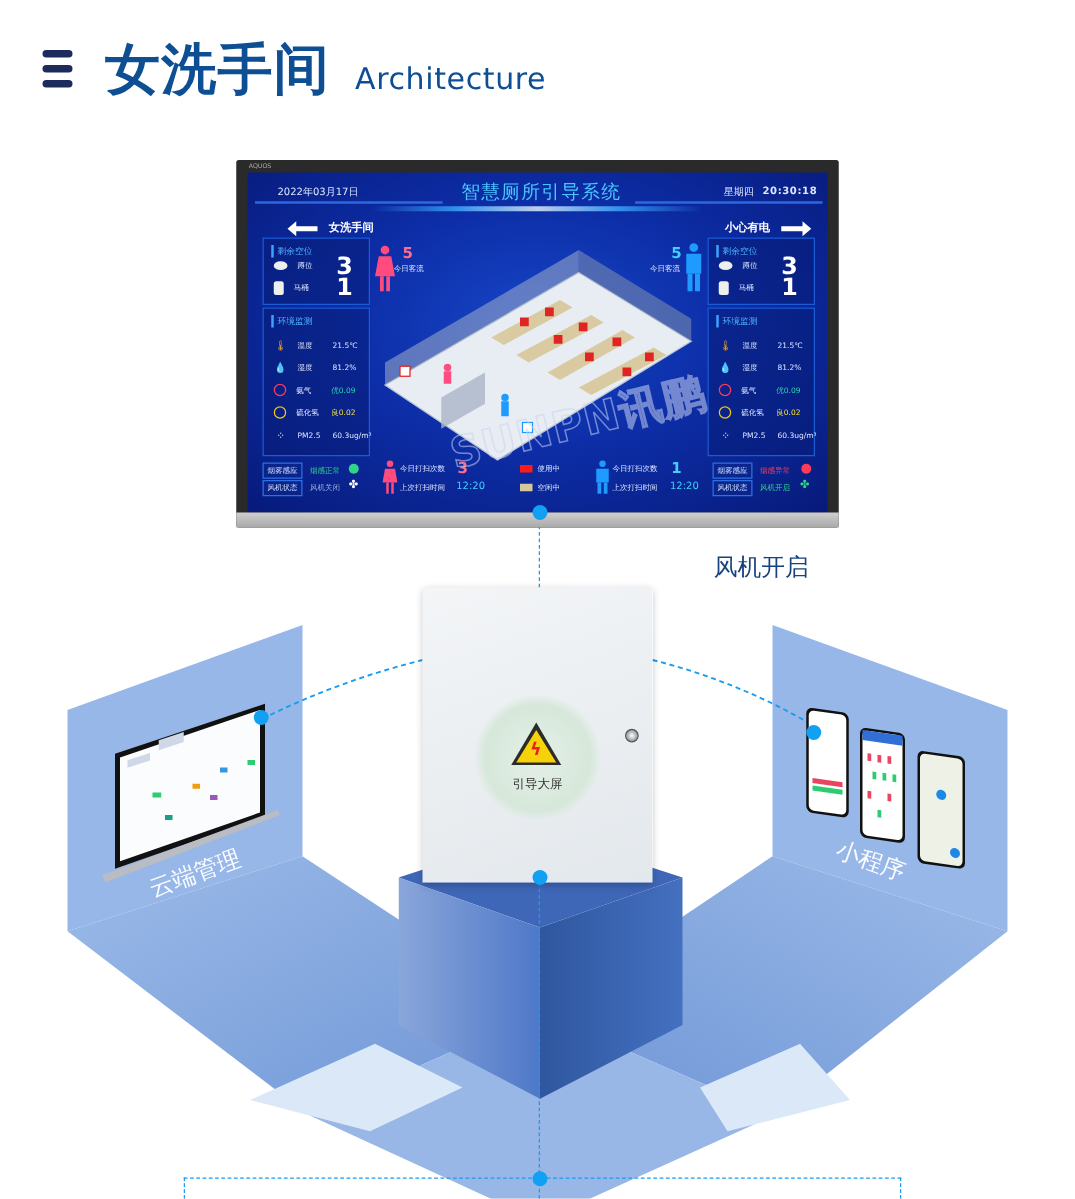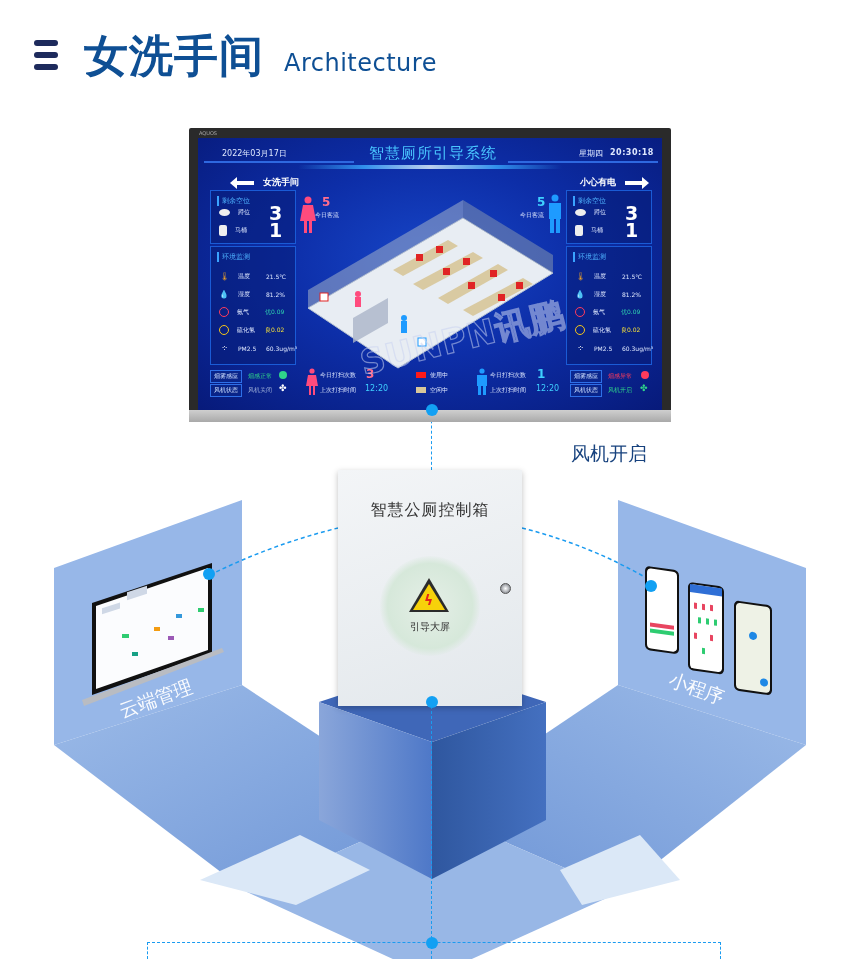--- a/index.html
+++ b/index.html
@@ -351,21 +351,20 @@
     <rect x="94" y="22" width="38" height="90" rx="5" fill="#111"></rect>
       <rect x="96" y="24" width="34" height="86" rx="4" fill="#eef2e6"></rect>
     <circle cx="113" cy="55" r="4" fill="#1e88e5"></circle>
       <circle cx="124" cy="100" r="4" fill="#1e88e5"></circle>
   </g>
 </svg>
 <div class="dot" style="left:645px;top:580px"></div>
 <div class="abs side-lbl" style="left:668px;top:676px;transform:rotate(20deg)">小程序</div>
 
 <div class="abs cabinet">
-  <div class="abs cab-title">智慧公厕控制箱</div>
   <div class="abs cab-globe"></div>
   <div class="abs warn"></div>
   <div class="abs warn-in"></div>
   <div class="abs bolt">ϟ</div>
   <div class="abs cab-warn-text">引导大屏</div>
   <div class="abs lock"></div>
 </div>
 <div class="dot" style="left:426px;top:696px"></div>
 <div class="dot" style="left:426px;top:937px"></div>
 

